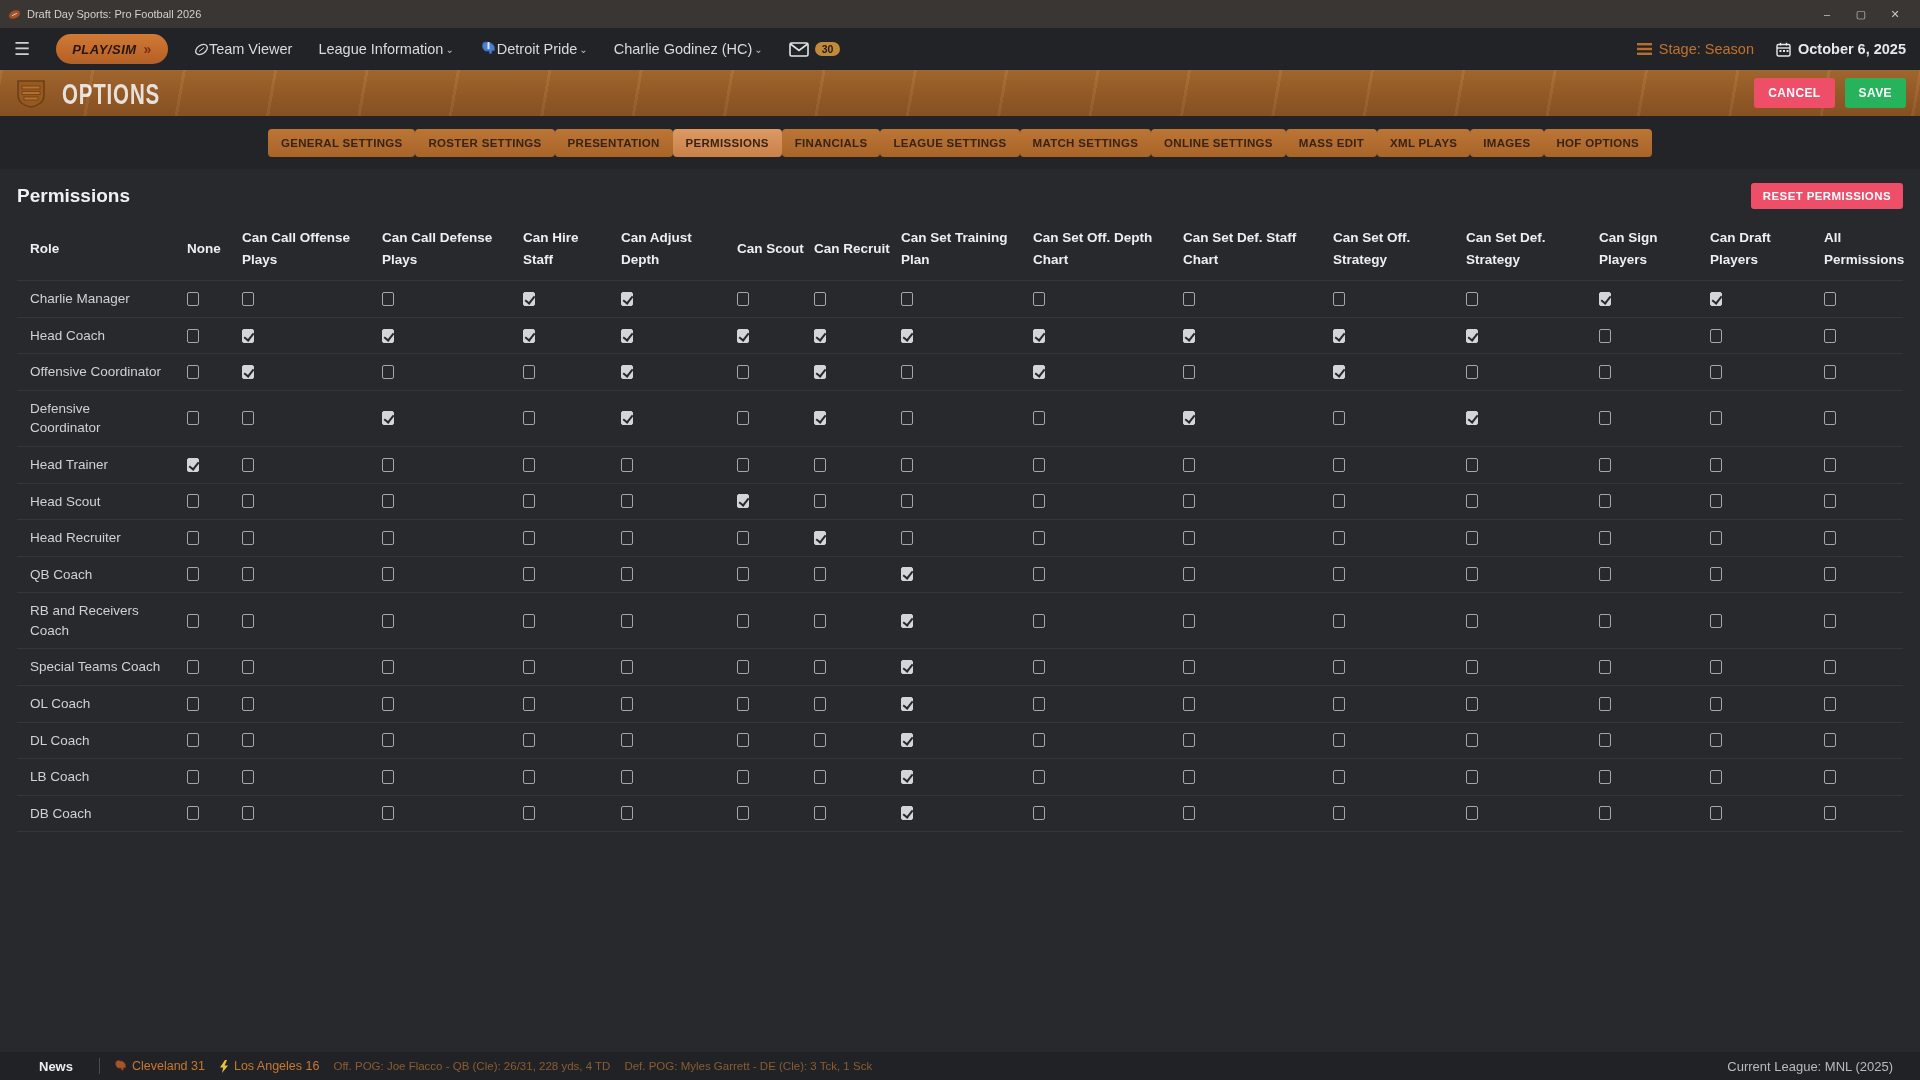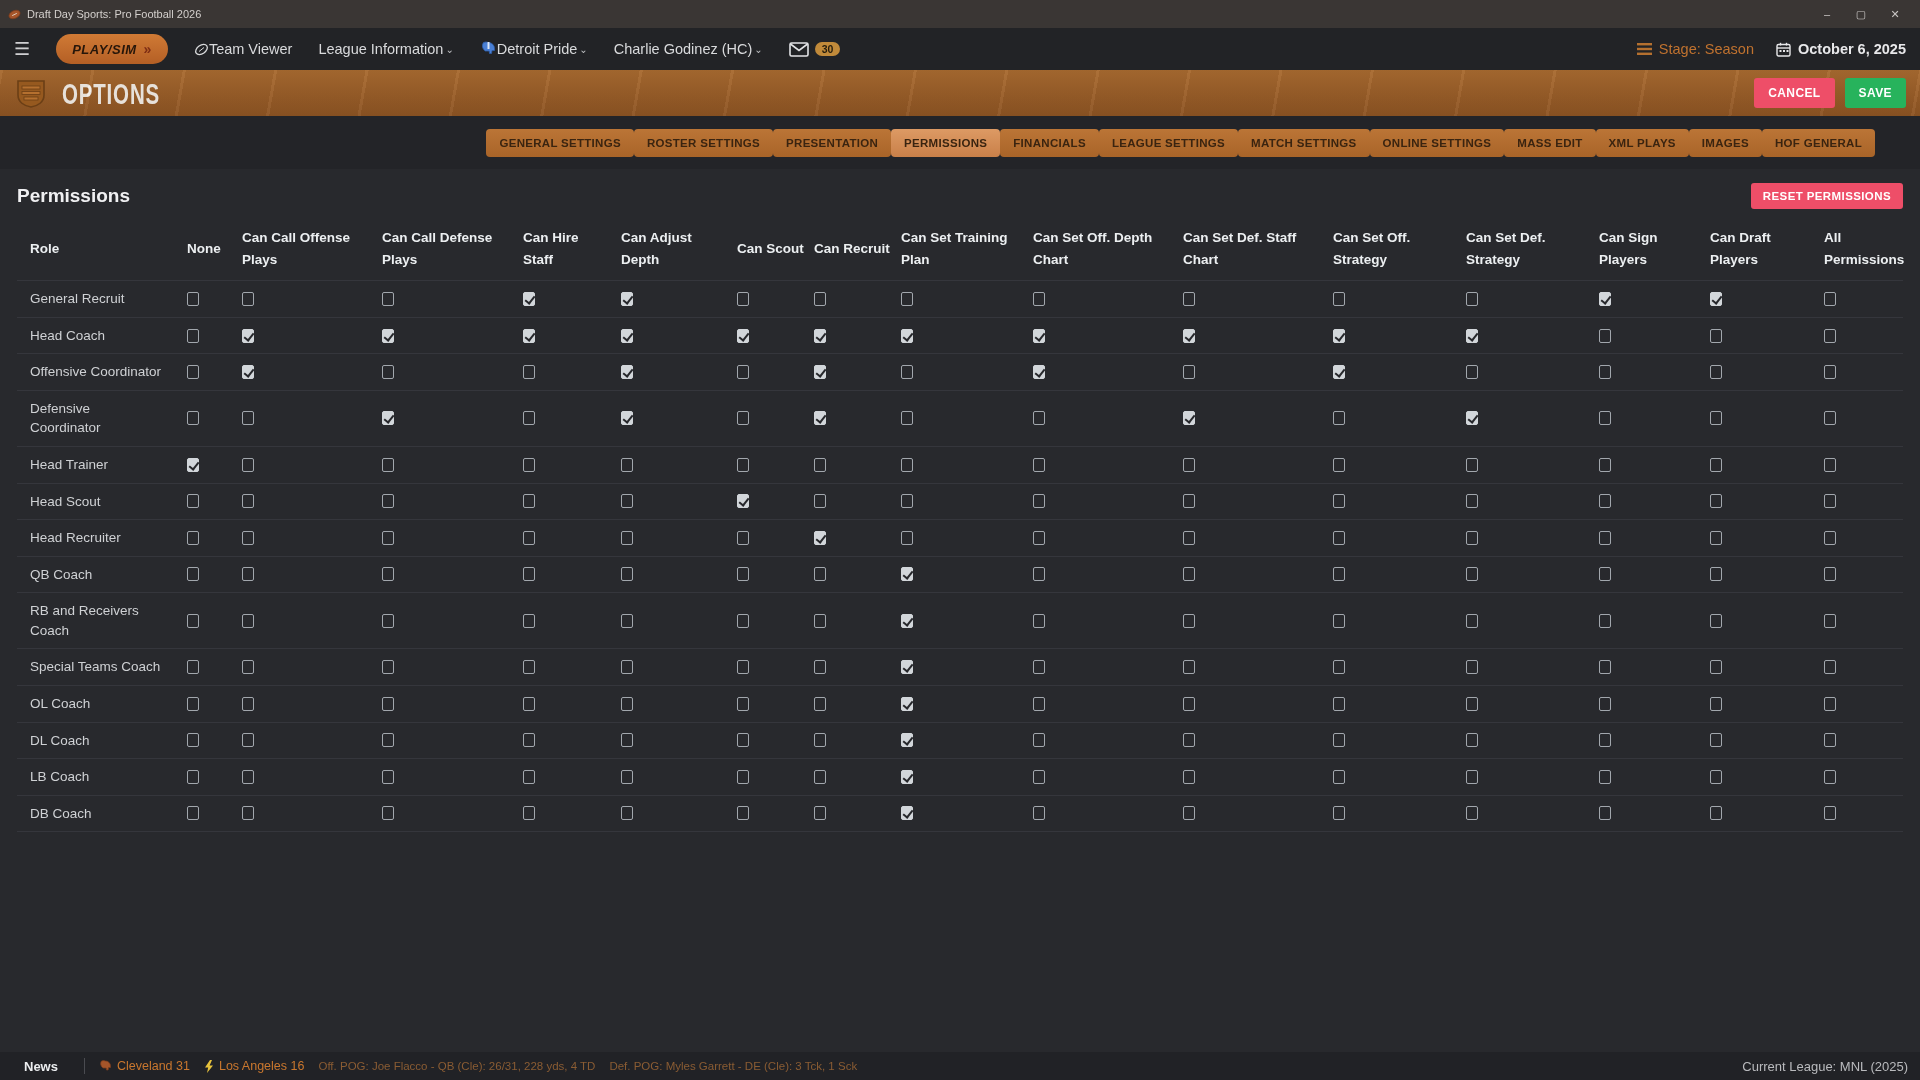--- a/index.html
+++ b/index.html
@@ -60,21 +60,21 @@
   }
   .banner-actions { margin-left:auto; display:flex; gap:10px; position:relative; z-index:1; }
   .btn { border:none; border-radius:3px; font-weight:700; font-size:12px; color:#fff;
          padding:8px 14px; cursor:pointer; letter-spacing:.4px;
          font-family:"Liberation Sans",sans-serif; }
   .btn-red   { background:#ee4e68; }
   .btn-green { background:#27b35c; }
 
   
   .tabs-band { background:#232428; padding:13px 45px 12px; flex:0 0 auto; }
-  .tabs { display:flex; justify-content:flex-end; }
+  .tabs { display:flex; justify-content:center; }
   .tab {
     background:linear-gradient(180deg,#bb7536,#a96428);
     color:#3a2410; font-weight:700; font-size:11.5px; letter-spacing:.3px;
     border:none; border-radius:4px; padding:8px 13px; cursor:pointer;
     font-family:"Liberation Sans",sans-serif;
   }
   .tab.active { background:linear-gradient(180deg,#dd9a64,#c98049); }
 
   
   .content { flex:1; overflow:hidden; display:flex; flex-direction:column; }
@@ -102,21 +102,21 @@
   .cb.checked { background:#d2d6da; border-color:#d2d6da; }
   .cb.checked::after {
     content:""; position:absolute; left:3px; top:1px; width:4px; height:8px;
     border-right:2px solid #26272b; border-bottom:2px solid #26272b;
     transform:rotate(38deg);
   }
 
   
   .newsbar {
     flex:0 0 auto; height:28px; background:#212226; display:flex; align-items:center;
-    font-size:12.5px; padding:0 12px; gap:14px;
+    font-size:12.5px; padding:0 27px; gap:14px;
   }
   .news-label { color:#eceef0; font-weight:700; font-size:13px; padding:0 12px; }
   .news-divider { width:1px; height:16px; background:#4a4b50; }
   .score { color:#c9772e; display:flex; align-items:center; gap:5px; white-space:nowrap; cursor:pointer; }
   .pog { color:#8a5c33; font-size:11.5px; white-space:nowrap; }
   .current-league { margin-left:auto; color:#b9babd; font-size:13px; }
 
   .icon-svg { display:block; }
 </style>
 </head>
@@ -221,21 +221,21 @@
       <button class="tab">ROSTER SETTINGS</button>
       <button class="tab">PRESENTATION</button>
       <button class="tab active">PERMISSIONS</button>
       <button class="tab">FINANCIALS</button>
       <button class="tab">LEAGUE SETTINGS</button>
       <button class="tab">MATCH SETTINGS</button>
       <button class="tab">ONLINE SETTINGS</button>
       <button class="tab">MASS EDIT</button>
       <button class="tab">XML PLAYS</button>
       <button class="tab">IMAGES</button>
-      <button class="tab">HOF GENERAL</button>
+      <button class="tab">HOF OPTIONS</button>
     </div>
 </div>
 
 <div class="content">
   <div class="perm-header">
     <span class="perm-title">Permissions</span>
     <button class="btn btn-red">RESET PERMISSIONS</button>
   </div>
   <div class="perm-grid-wrap">
       <div class="perm-row head">
@@ -250,21 +250,21 @@
         <div class="th">Can Set Training Plan</div>
         <div class="th">Can Set Off. Depth Chart</div>
         <div class="th">Can Set Def. Staff Chart</div>
         <div class="th">Can Set Off. Strategy</div>
         <div class="th">Can Set Def. Strategy</div>
         <div class="th">Can Sign Players</div>
         <div class="th">Can Draft Players</div>
         <div class="th">All Permissions</div>
       </div>
       <div class="perm-row body">
-        <div class="role-cell">General Recruit</div>
+        <div class="role-cell">Charlie Manager</div>
         <div>
           <div class="cb"></div>
         </div>
         <div>
           <div class="cb"></div>
         </div>
         <div>
           <div class="cb"></div>
         </div>
         <div>

